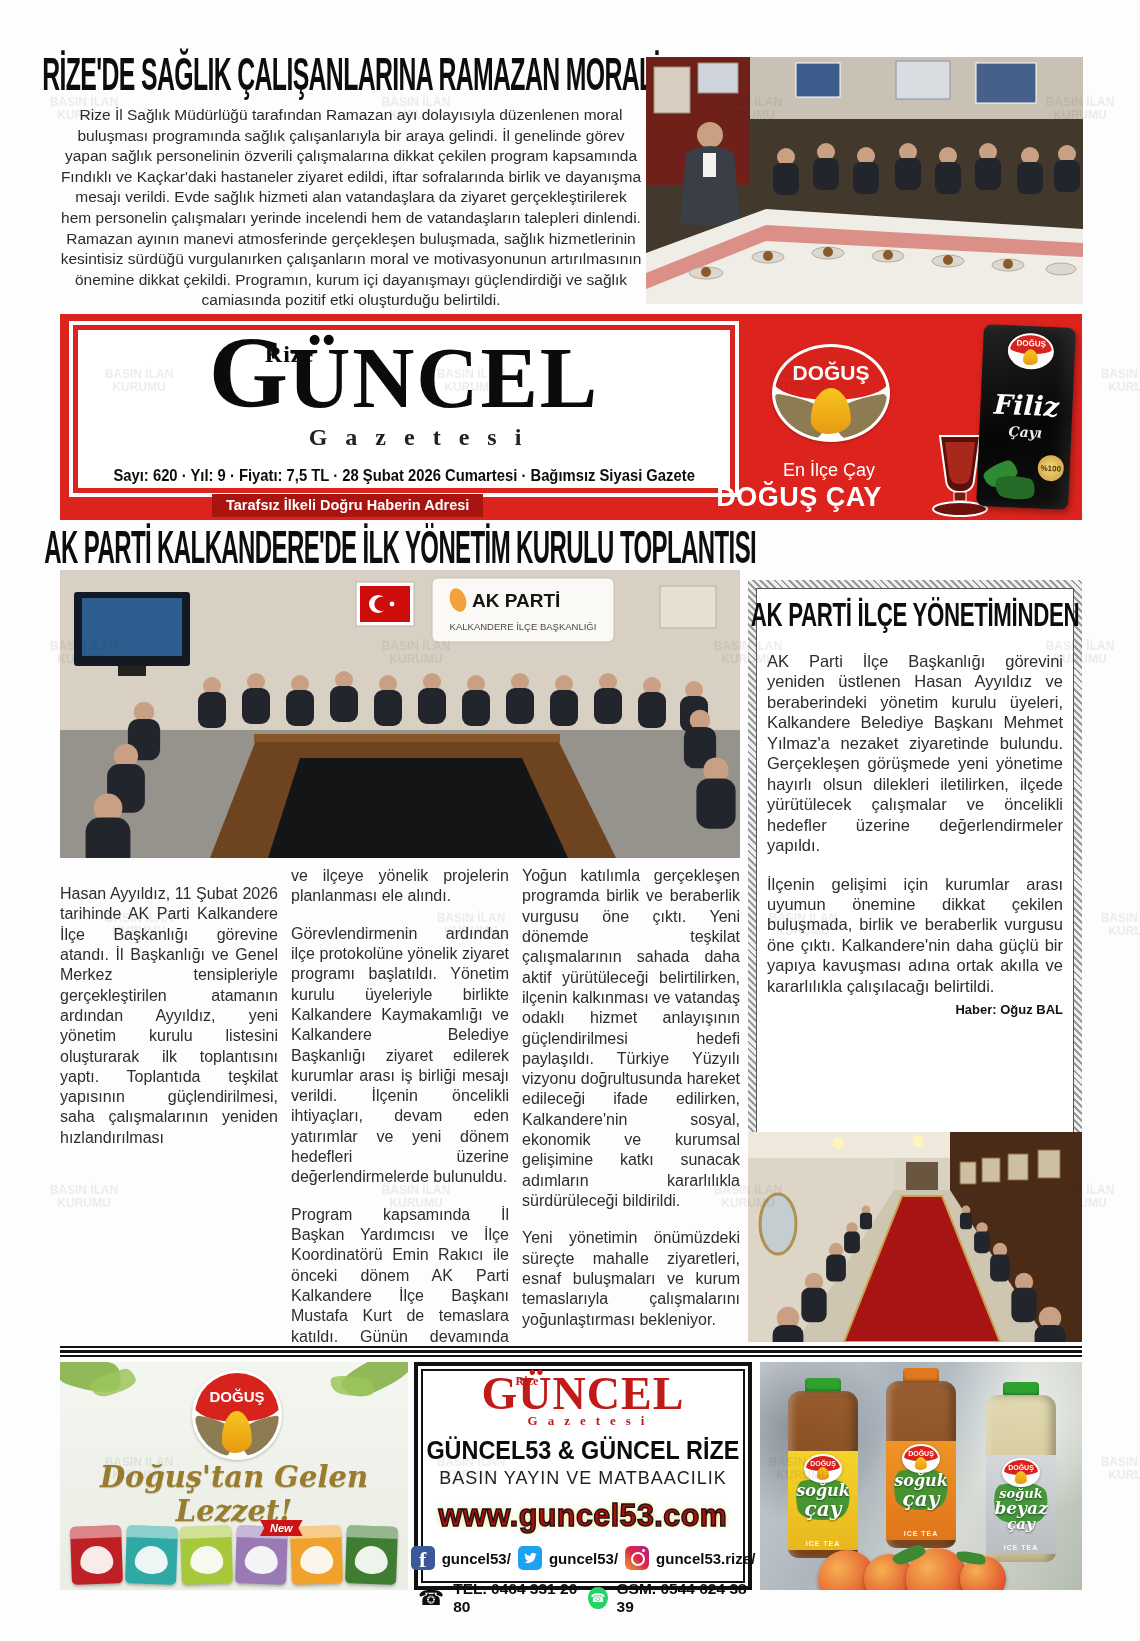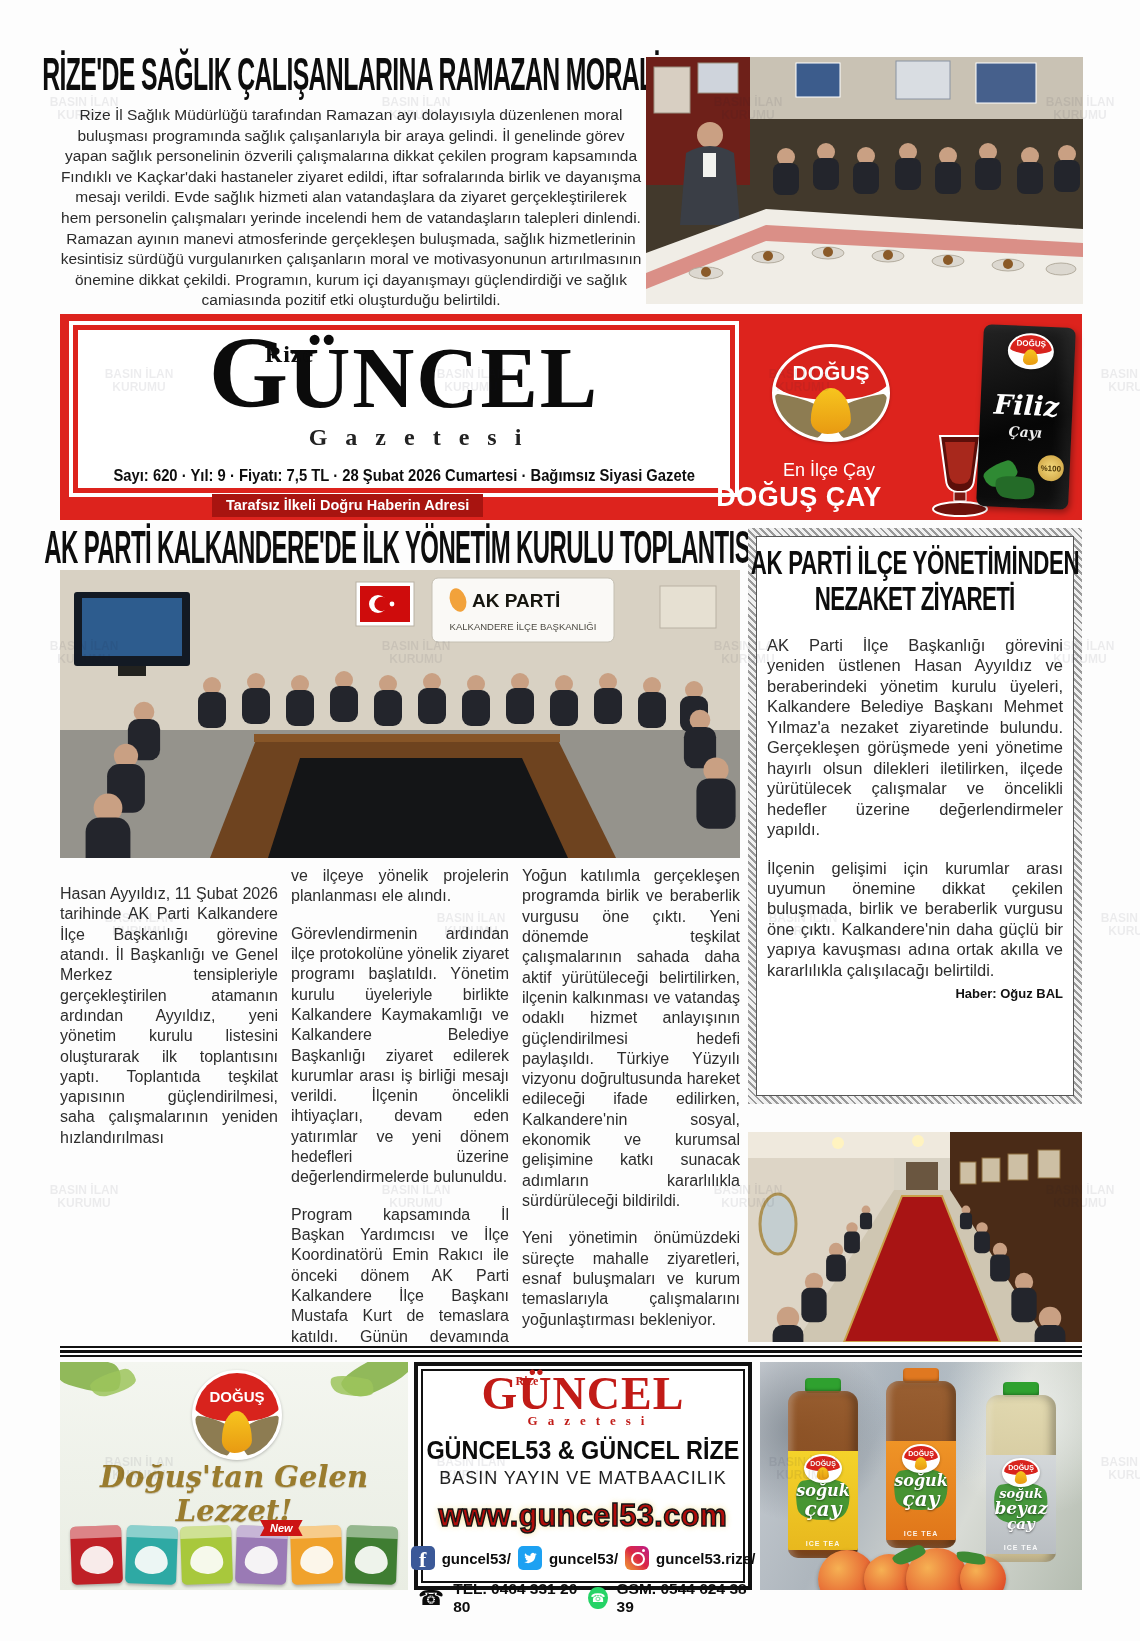--- a/index.html
+++ b/index.html
@@ -61,21 +61,21 @@
   #main-headline .cond{font-size:40px;transform:scale(.60,1.14);}
   #main-photo{left:60px;top:570px;width:680px;height:288px;}
   #main-cols{left:60px;top:866px;width:680px;height:476px;display:flex;gap:13px;}
   .mcol{flex:1;overflow:hidden;}
   .col-intro{font-weight:bold;font-size:18.5px;line-height:1.17;text-align:center;color:#111;}
   .col-body{font-size:16px;line-height:1.27;text-align:justify;color:#2d2d2d;margin-top:18px;}
   .mcol p{margin:0 0 17px;font-size:16px;line-height:1.27;text-align:justify;color:#2d2d2d;}
   .byline{text-align:right;font-weight:bold;font-size:13px;color:#111;}
 
   
-  #side-article{left:748px;top:528px;width:334px;height:576px;background:repeating-linear-gradient(45deg,#9a9a9a 0 2px,#f0f0f0 2px 5px);padding:8px;box-sizing:border-box;}
+  #side-article{left:748px;top:580px;width:334px;height:576px;background:repeating-linear-gradient(45deg,#9a9a9a 0 2px,#f0f0f0 2px 5px);padding:8px;box-sizing:border-box;}
   .side-inner{background:#fff;border:1px solid #555;height:100%;box-sizing:border-box;padding:8px 10px 6px;display:flex;flex-direction:column;}
   #side-hl .cond{font-size:31px;transform:scale(.72,1.08);letter-spacing:-.5px;}
   .side-intro{font-weight:bold;font-size:18px;line-height:1.18;text-align:center;color:#1a1a1a;margin-top:6px;}
   .side-body p{margin:18px 0 0;font-size:16.5px;line-height:1.24;text-align:justify;color:#2d2d2d;}
   #side-photo{left:748px;top:1132px;width:334px;height:210px;}
 
   
   #rule{left:60px;top:1346px;width:1022px;height:12px;background:linear-gradient(#111 0 2.5px,#fff 2.5px 4.5px,#111 4.5px 7px,#fff 7px 9px,#111 9px 11.5px,transparent 11.5px 12px);}
 
   
@@ -301,23 +301,20 @@
       <p>Yeni yönetimin önümüzdeki süreçte mahalle ziyaretleri, esnaf buluşmaları ve kurum temaslarıyla çalışmalarını yoğunlaştırması bekleniyor.</p>
 
     </div>
   </section>
 
   <section class="abs" id="side-article">
     <div class="side-inner">
       <div class="hl-wrap" id="side-hl">
         <span class="cond">AK PARTİ İLÇE YÖNETİMİNDEN</span>
       </div>
-      <div class="hl-wrap">
-        <span class="cond" style="font-size:31px;transform:scale(.72,1.08)">NEZAKET ZİYARETİ</span>
-      </div>
       <div class="side-body">
         <p>AK Parti İlçe Başkanlığı görevini yeniden üstlenen Hasan Ayyıldız ve beraberindeki yönetim kurulu üyeleri, Kalkandere Belediye Başkanı Mehmet Yılmaz'a nezaket ziyaretinde bulundu. Gerçekleşen görüşmede yeni yönetime hayırlı olsun dilekleri iletilirken, ilçede yürütülecek çalışmalar ve öncelikli hedefler üzerine değerlendirmeler yapıldı.</p>
         <p>İlçenin gelişimi için kurumlar arası uyumun önemine dikkat çekilen buluşmada, birlik ve beraberlik vurgusu öne çıktı. Kalkandere'nin daha güçlü bir yapıya kavuşması adına ortak akılla ve kararlılıkla çalışılacağı belirtildi.</p>
       </div>
       <div class="byline" style="margin-top:6px">Haber: Oğuz BAL</div>
     </div>
   </section>
 
   <div class="abs" id="side-photo">
     <svg width="334" height="210" viewBox="0 0 334 210">

